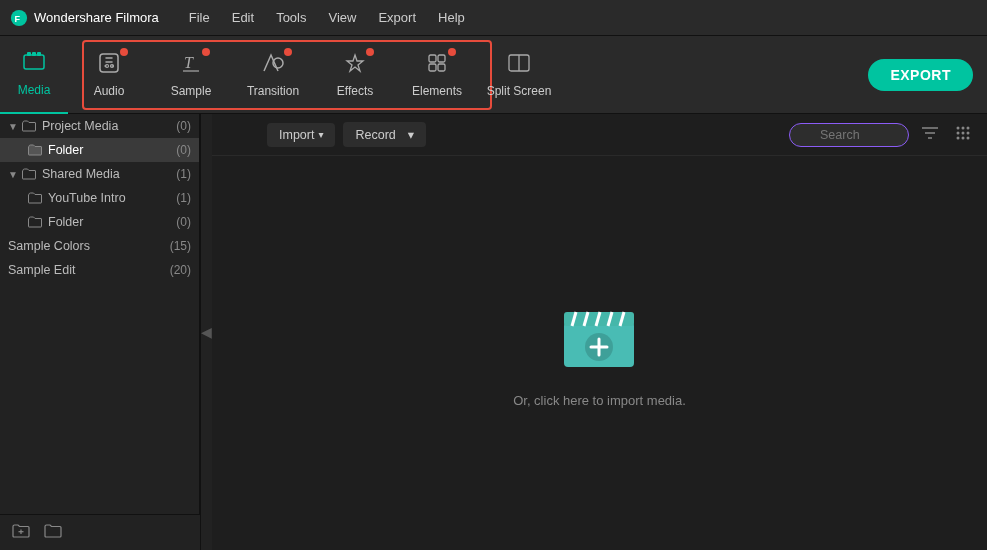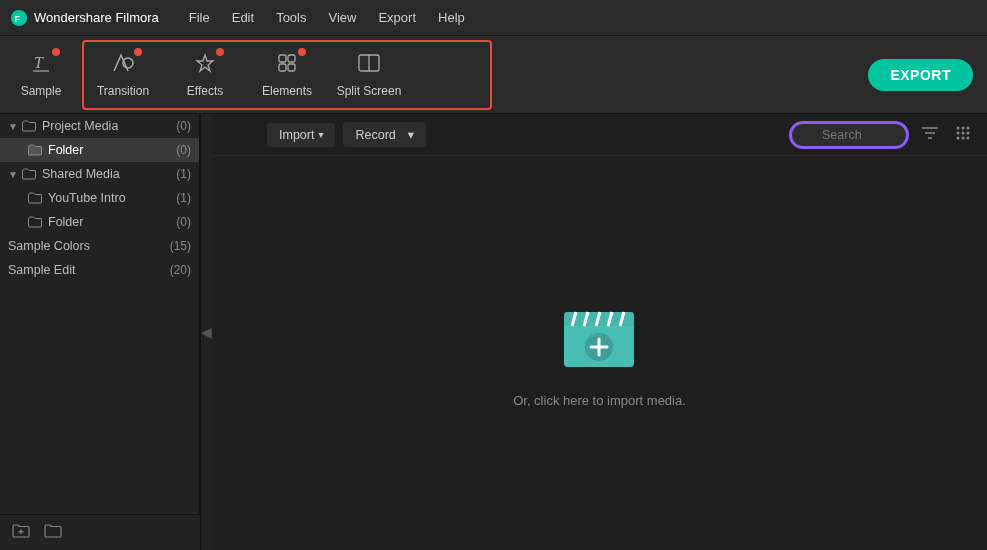--- a/index.html
+++ b/index.html
@@ -226,21 +226,21 @@
     }
 
     .content-toolbar-right {
       margin-left: auto;
       display: flex;
       align-items: center;
       gap: 8px;
     }
     .search-box {
       background: #2d2d2d;
-      border: 3px solid #8b5cf6;
+      border: 1px solid #8b5cf6;
       border-radius: 14px;
       padding: 4px 12px 4px 30px;
       color: #5eead4;
       font-size: 12.5px;
       width: 120px;
       outline: none;
       position: relative;
     }
     .search-wrapper {
       position: relative;
@@ -334,21 +334,44 @@
     <span>Help</span>
   </div>
 </div>
 
 <div class="toolbar">
 
   <div class="toolbar-highlight"></div>
 
   <div class="toolbar-items">
 
-
+    <div class="media-tab">
+      <span class="item-icon">
+        <svg width="24" height="22" viewBox="0 0 24 22" fill="none">
+          <rect x="2" y="4" width="20" height="14" rx="2" stroke="#00c4a0" stroke-width="1.5" fill="none"></rect>
+          <rect x="5" y="1" width="4" height="4" rx="1" fill="#00c4a0"></rect>
+          <rect x="10" y="1" width="4" height="4" rx="1" fill="#00c4a0"></rect>
+          <rect x="15" y="1" width="4" height="4" rx="1" fill="#00c4a0"></rect>
+        </svg>
+      </span>
+      <span>Media</span>
+    </div>
+
+    <div class="toolbar-item">
+      <span class="dot"></span>
+      <span class="item-icon">
+        <svg width="22" height="22" viewBox="0 0 22 22" fill="none">
+          <path d="M8 6h6M8 10h6M7 14h1M14 14h1" stroke="#aaa" stroke-width="1.5" stroke-linecap="round"></path>
+          <rect x="2" y="2" width="18" height="18" rx="3" stroke="#aaa" stroke-width="1.5" fill="none"></rect>
+          <circle cx="9" cy="14" r="1.5" stroke="#aaa" stroke-width="1.2" fill="none"></circle>
+          <circle cx="14" cy="14" r="1.5" stroke="#aaa" stroke-width="1.2" fill="none"></circle>
+        </svg>
+      </span>
+      <span>Audio</span>
+    </div>
 
     <div class="toolbar-item">
       <span class="dot"></span>
       <span class="item-icon">
         <svg width="22" height="22" viewBox="0 0 22 22" fill="none">
           <text x="4" y="16" font-size="16" fill="#aaa" font-family="serif" font-style="italic">T</text>
           <line x1="3" y1="19" x2="19" y2="19" stroke="#aaa" stroke-width="1.2"></line>
         </svg>
       </span>
       <span>Sample</span>

